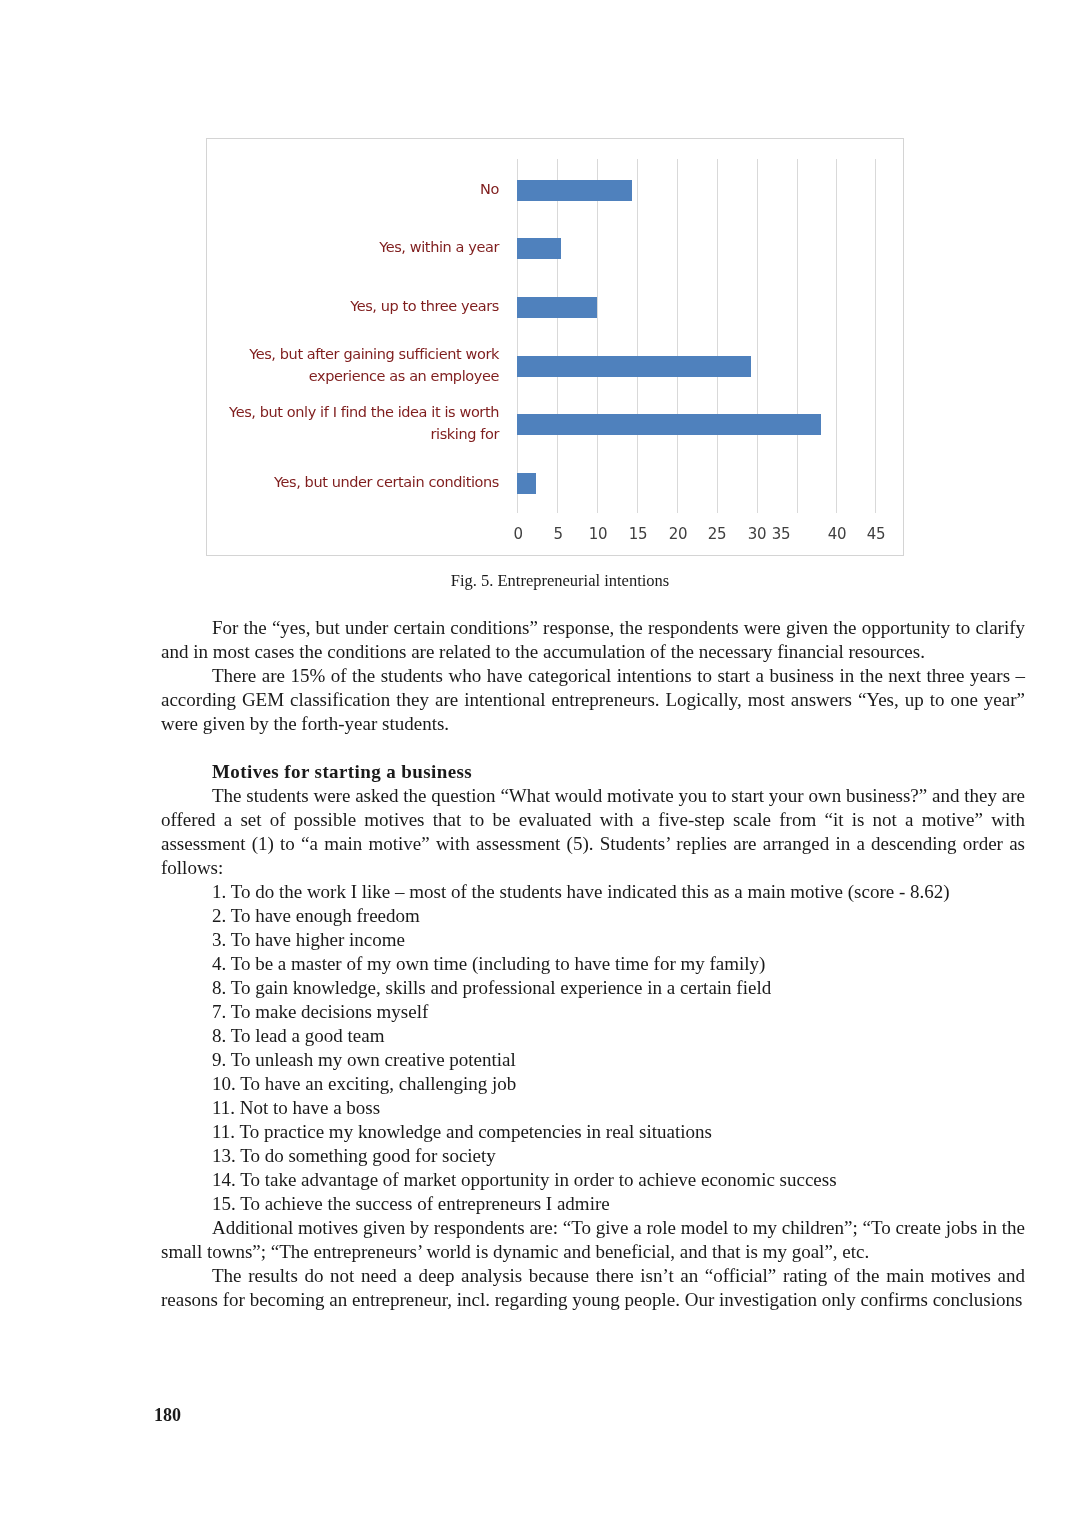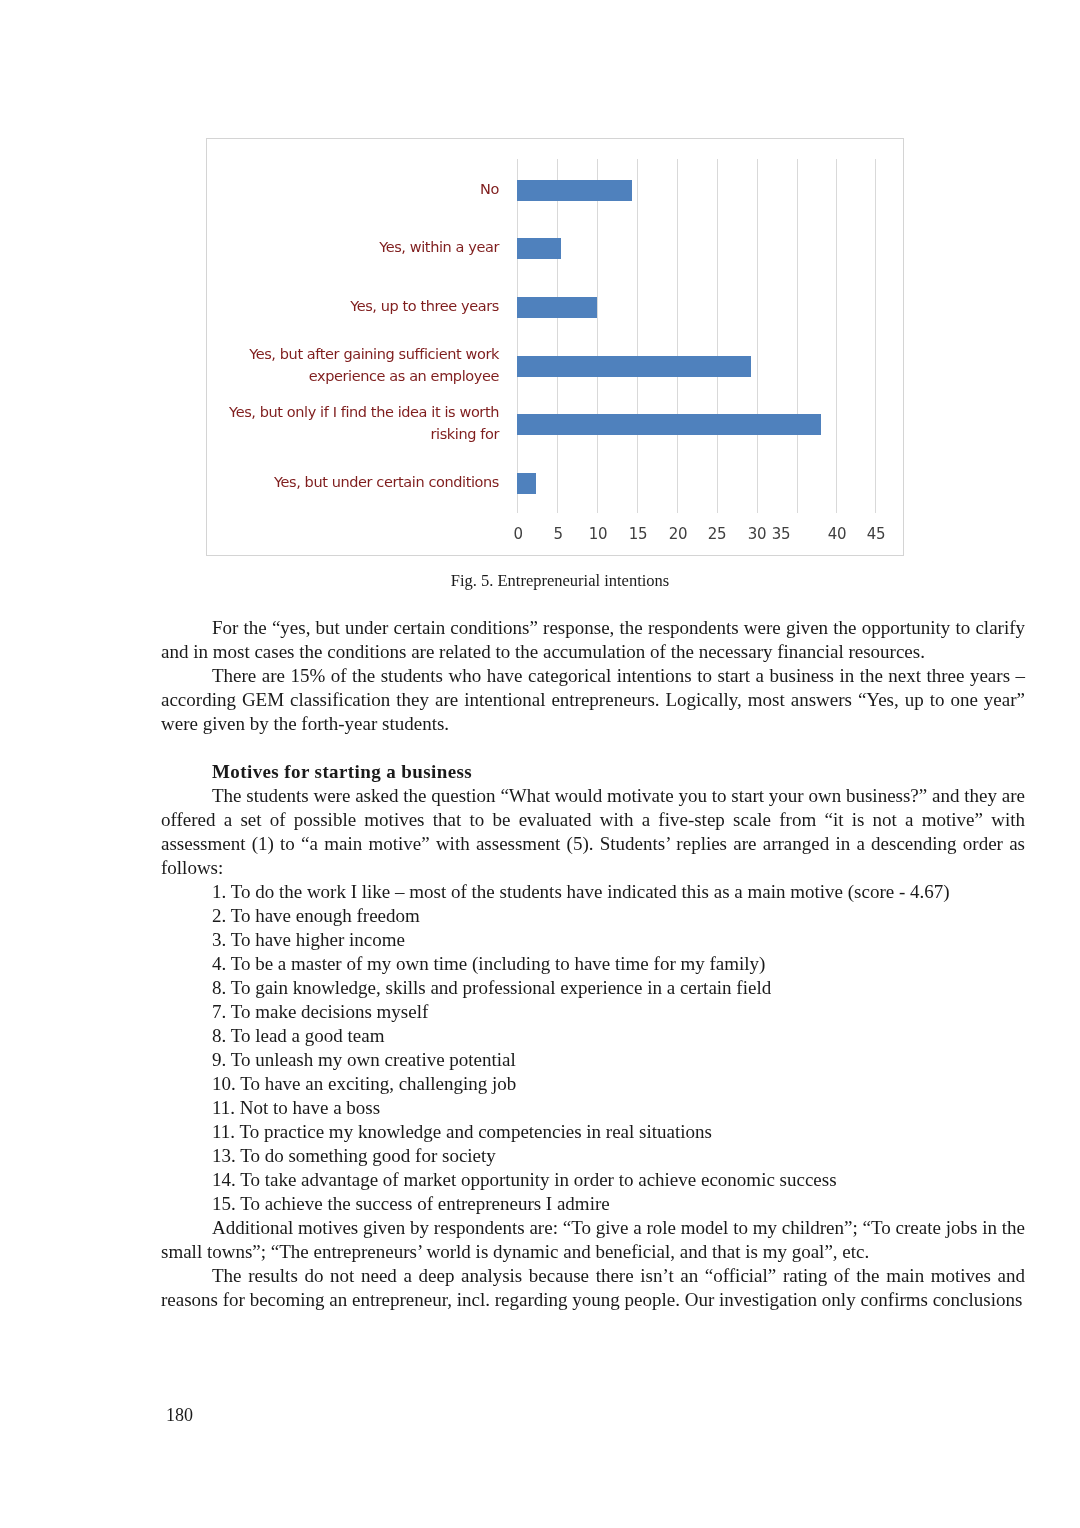--- a/index.html
+++ b/index.html
@@ -15,21 +15,21 @@
                line-height: 21.5px; letter-spacing: -0.4px; }
   .tick { position: absolute; top: 386px; width: 30px; margin-left: -15px; text-align: center;
           font-family: "DejaVu Sans", sans-serif; font-size: 15px; color: #404040; letter-spacing: -0.3px; }
   .caption { position: absolute; top: 571px; left: 0; width: 1120px; text-align: center; font-size: 16.5px; }
   .caption b { font-weight: normal; }
   .text { position: absolute; left: 129px; width: 864px; font-size: 19px; line-height: 24px;
           text-align: justify; margin-left: 32px; }
   .para { margin: 0; text-indent: 51px; text-align: justify; }
   .heading { margin: 0; padding-left: 51px; font-weight: bold; letter-spacing: 0.4px; }
   .li { margin: 0; padding-left: 51px; }
-  .pagenum { position: absolute; left: 166px; top: 1405px; font-size: 18px; }
+  .pagenum { position: absolute; left: 154px; top: 1405px; font-size: 18px; font-weight: bold; }
 </style>
 </head>
 <body>
 
 <div class="chart-frame">
   <div class="plot" id="plot">
 
     <div class="gridline" style="left:0px"></div>
     <div class="gridline" style="left:40px"></div>
     <div class="gridline" style="left:80px"></div>
@@ -74,21 +74,21 @@
 
 <div class="text" style="top:616px">
   <p class="para">For the “yes, but under certain conditions” response, the respondents were given the opportunity to clarify and in most cases the conditions are related to the accumulation of the necessary financial resources.</p>
   <p class="para">There are 15% of the students who have categorical intentions to start a business in the next three years – according GEM classification they are intentional entrepreneurs. Logically, most answers “Yes, up to one year” were given by the forth-year students.</p>
 </div>
 
 <div class="text" style="top:760px">
   <p class="heading">Motives for starting a business</p>
   <p class="para">The students were asked the question “What would motivate you to start your own business?” and they are offered a set of possible motives that to be evaluated with a five-step scale from “it is not a motive” with assessment (1) to “a main motive” with assessment (5). Students’ replies are arranged in a descending order as follows:</p>
   <div id="motives-list">
-    <p class="li">1. To do the work I like –  most of the students have indicated this as a main motive (score - 4.67)</p>
+    <p class="li">1. To do the work I like –  most of the students have indicated this as a main motive (score - 8.62)</p>
     <p class="li">2. To have enough freedom</p>
     <p class="li">3. To have higher income</p>
     <p class="li">4. To be a master of my own time (including to have time for my family)</p>
     <p class="li">8. To gain knowledge, skills and professional experience in a certain field</p>
     <p class="li">7. To make decisions myself</p>
     <p class="li">8. To lead a good team</p>
     <p class="li">9. To unleash my own creative potential</p>
     <p class="li">10. To have an exciting, challenging job</p>
     <p class="li">11. Not to have a boss</p>
     <p class="li">11. To practice my knowledge and competencies in real situations</p>

